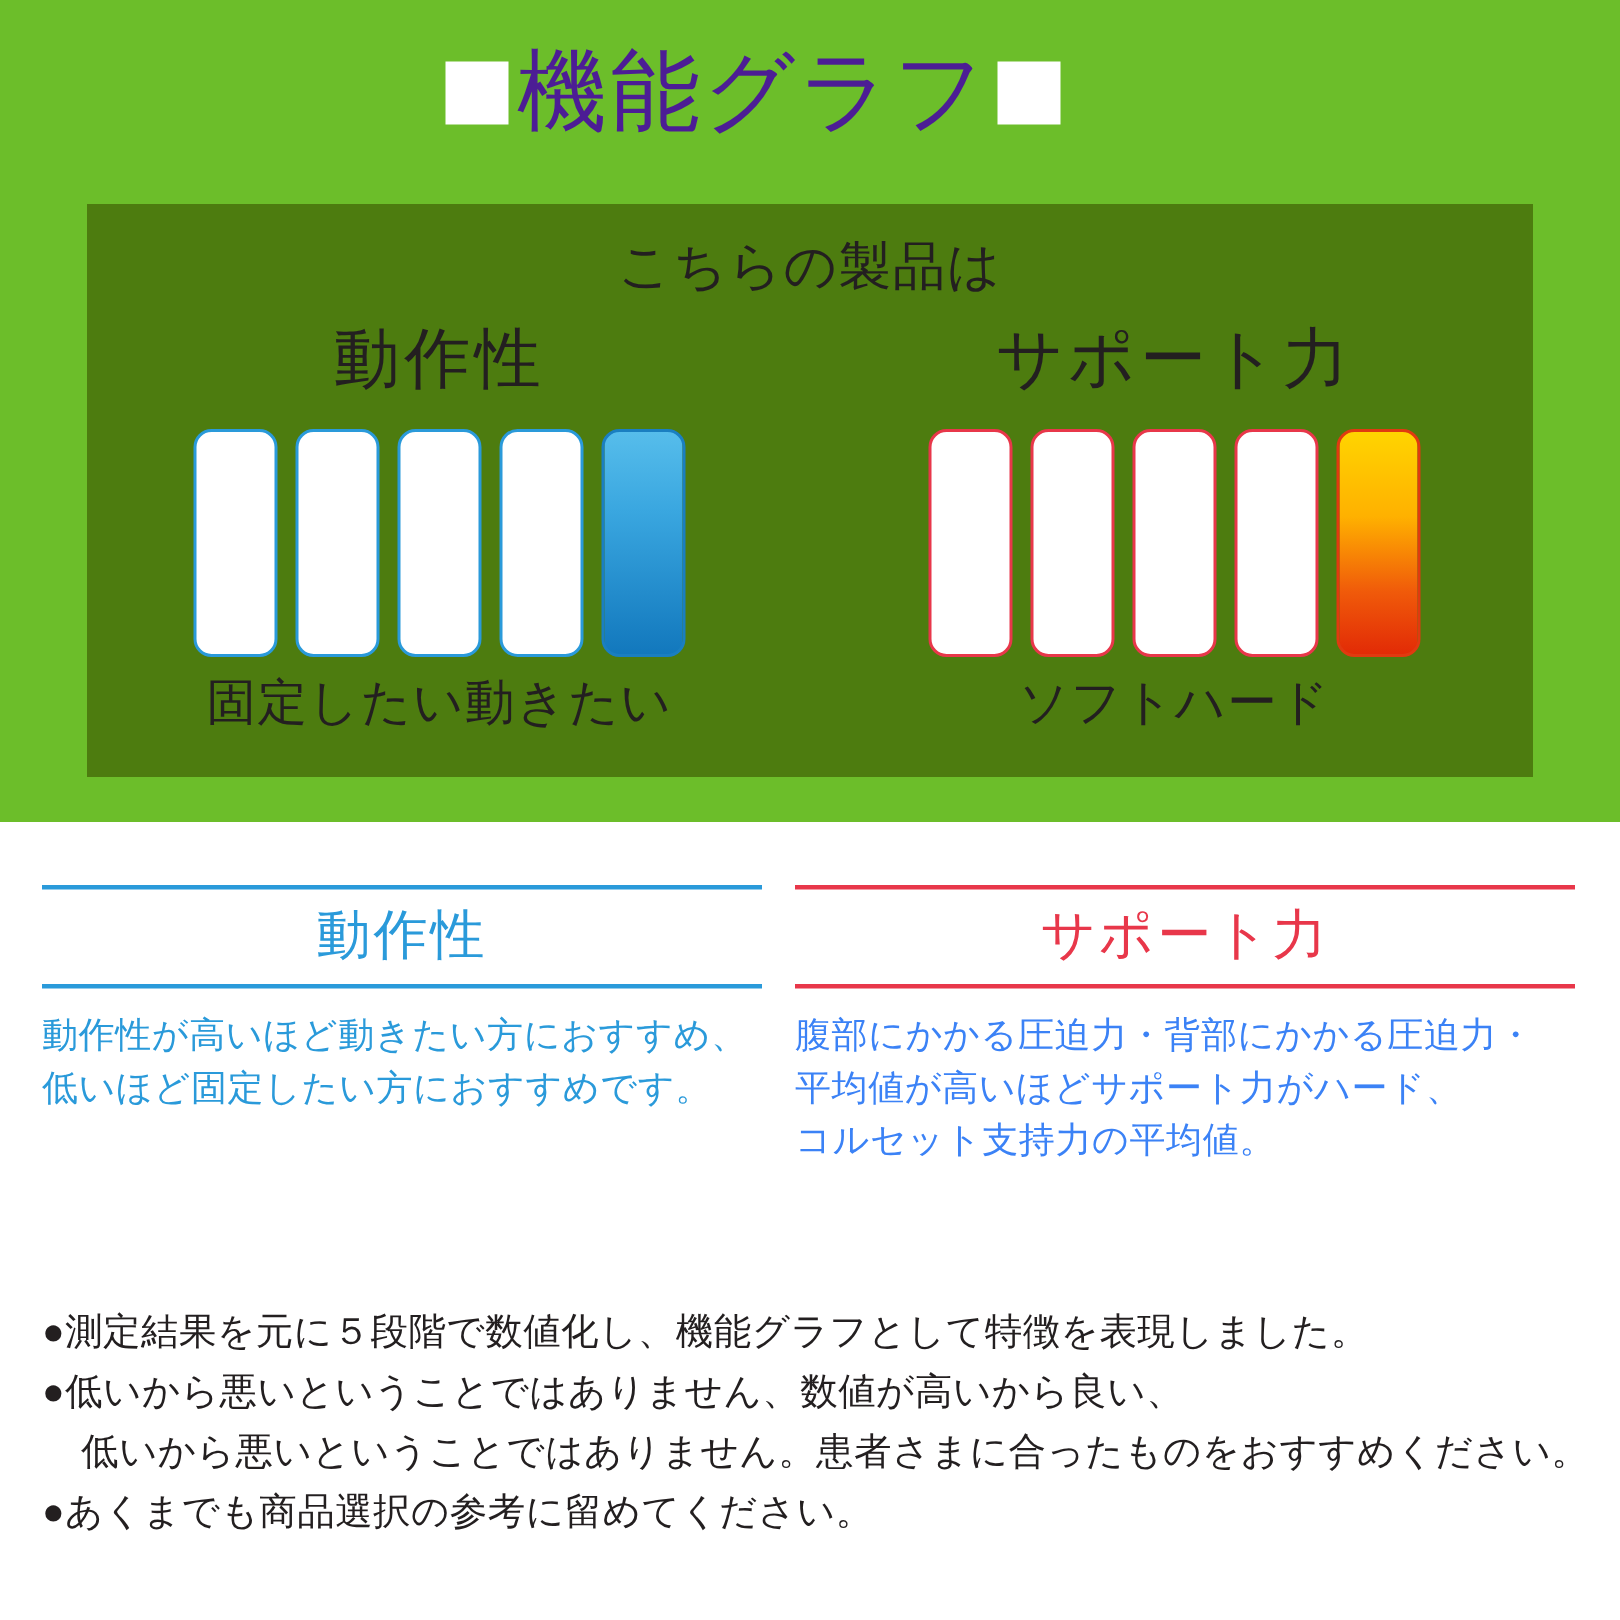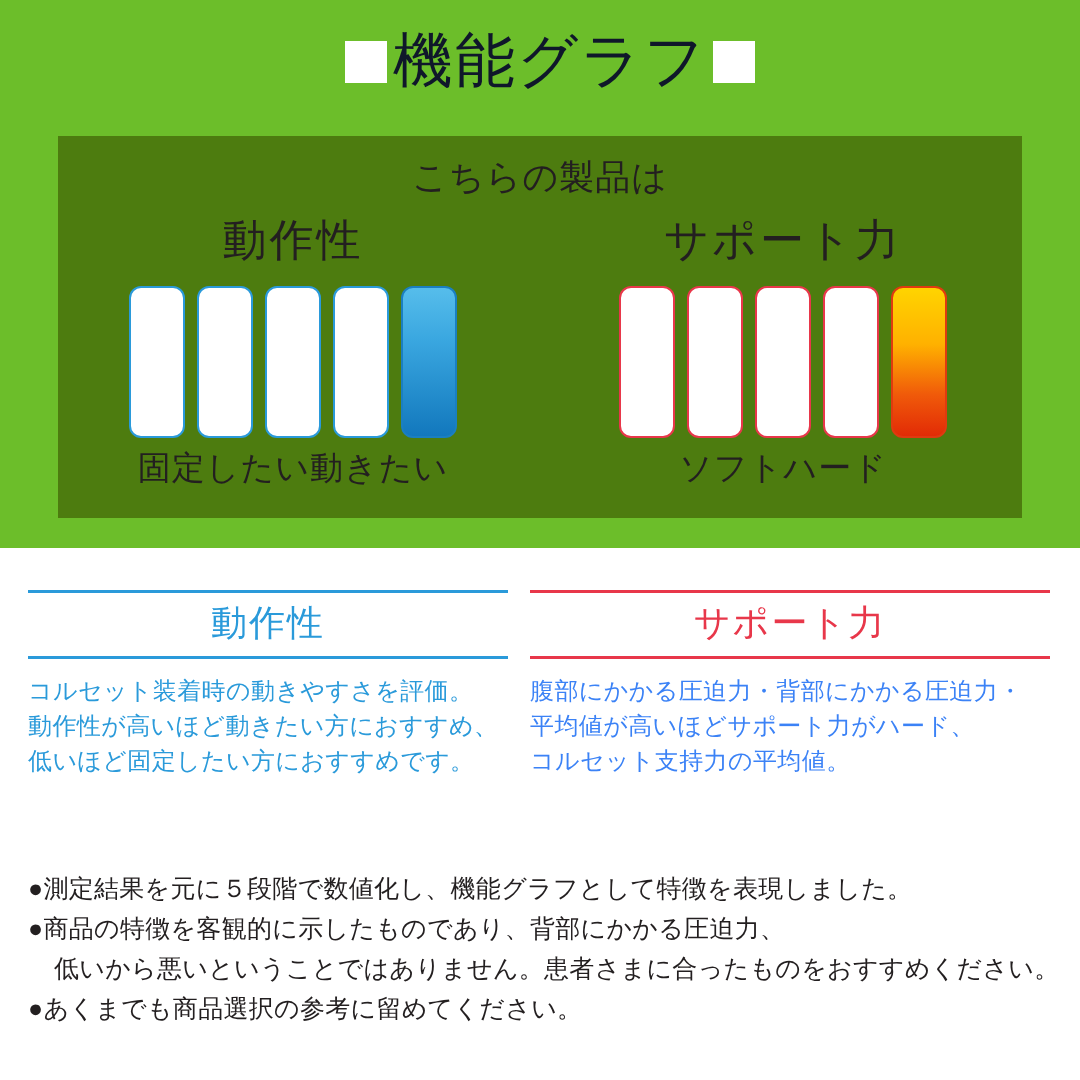--- a/index.html
+++ b/index.html
@@ -27,27 +27,26 @@
     width: 1080px;
     height: 548px;
     background: #6cbe2a;
   }
   .hero-title {
     position: absolute;
     left: 0;
     top: 24px;
     width: 1004px;
     text-align: center;
-    color: #0f172a;
+    color: #4c1d95;
     font-size: 60px;
     line-height: 74px;
     letter-spacing: 2px;
     font-weight: 400;
     white-space: nowrap;
-    padding-left: 48px;
   }
   .hero-title .sq {
     display: inline-block;
     width: 42px;
     height: 42px;
     background: #ffffff;
     vertical-align: -2px;
     margin: 0 6px;
   }
 
@@ -216,37 +215,36 @@
       </div>
 
     </div>
   </div>
 
   <div class="legend">
 
     <div class="col left">
       <div class="col-title">動作性</div>
       <div class="col-body">
-        <p>コルセット装着時の動きやすさを評価。</p>
         <p>動作性が高いほど動きたい方におすすめ、</p>
         <p>低いほど固定したい方におすすめです。</p>
       </div>
     </div>
 
     <div class="col right">
       <div class="col-title">サポート力</div>
       <div class="col-body">
         <p>腹部にかかる圧迫力・背部にかかる圧迫力・</p>
         <p>平均値が高いほどサポート力がハード、</p>
         <p>コルセット支持力の平均値。</p>
       </div>
     </div>
 
   </div>
 
   <div class="notes">
     <p>●測定結果を元に５段階で数値化し、機能グラフとして特徴を表現しました。</p>
-    <p>●商品の特徴を客観的に示したものであり、背部にかかる圧迫力、</p>
+    <p>●低いから悪いということではありません、数値が高いから良い、</p>
     <p class="indent">低いから悪いということではありません。患者さまに合ったものをおすすめください。</p>
     <p>●あくまでも商品選択の参考に留めてください。</p>
   </div>
 
 </div>
 
 </body></html>

